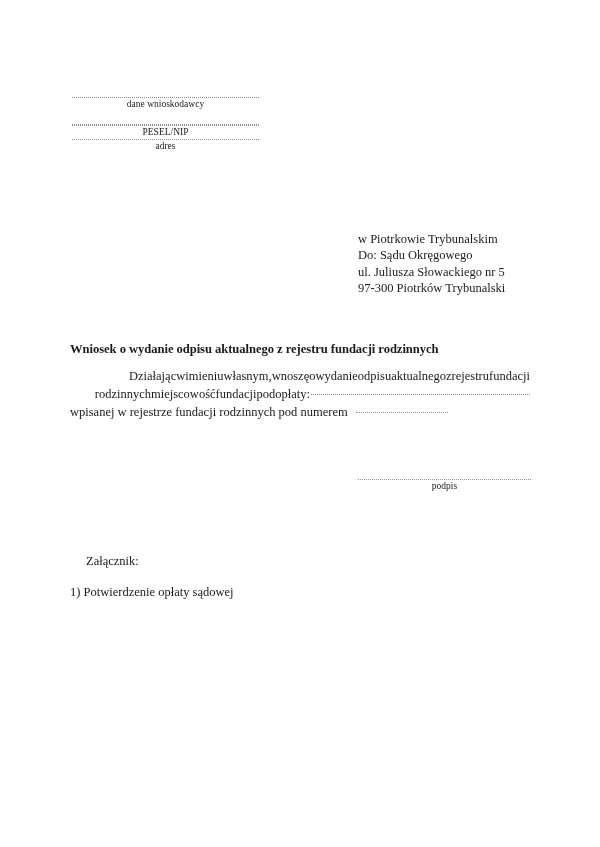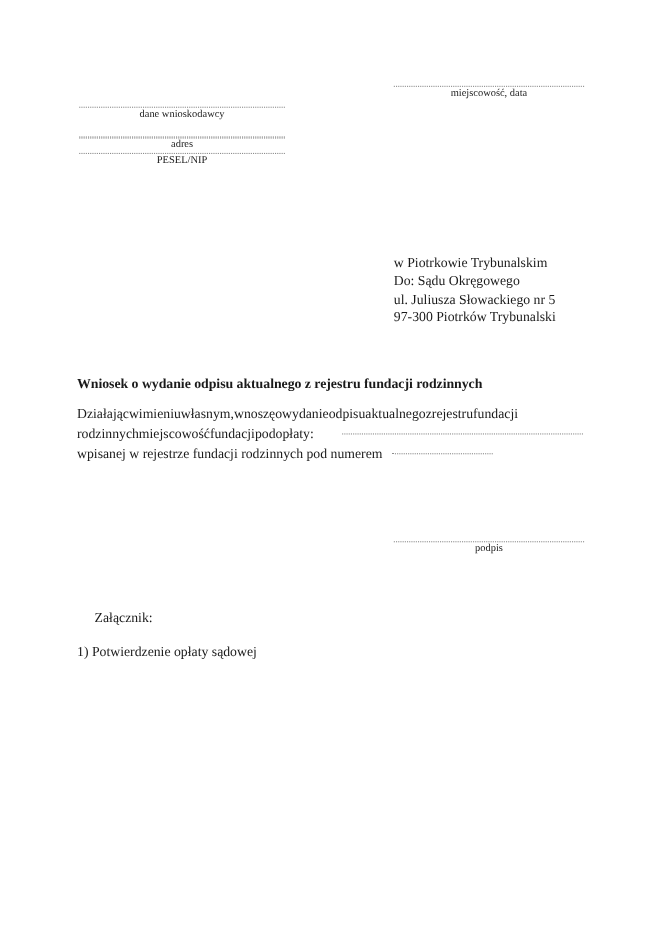--- a/index.html
+++ b/index.html
@@ -81,21 +81,21 @@
     font-size: 12.5px;
     line-height: 18px;
   }
   .body-line {
     display: flex;
     align-items: baseline;
     white-space: nowrap;
   }
   .just {
     display: flex;
-    justify-content: flex-start;
+    justify-content: flex-end;
     width: 100%;
   }
   .just > span { white-space: pre; }
   .inline-dots {
     flex: 1 1 auto;
     border-bottom: 1px dotted #8c8c8c;
     position: relative;
     top: -3px;
     margin-left: 1px;
   }
@@ -107,64 +107,59 @@
     top: -3px;
     margin-left: 8px;
   }
 
   
   .signature {
     position: absolute;
     left: 358px;
     top: 479px;
     width: 173px;
-    margin-top: 13px;
   }
 
   
   .attachments {
     position: absolute;
     left: 70px;
     top: 552px;
     font-size: 12.5px;
     line-height: 18px;
   }
   .att-heading { margin: 0 0 13px 16px; }
   .att-item { margin: 0; }
 </style>
 </head>
 <body>
 
 <div class="page">
 
-  <div class="place-date">
-    <div class="dots"></div>
-    <div class="caption">miejscowość, data</div>
-  </div>
 
   <div class="applicant">
 
     <div class="slot">
       <div class="dots"></div>
       <div class="caption">dane wnioskodawcy</div>
     </div>
 
     <div class="slot gap-line">
       <div class="dots"></div>
       <div class="caption"></div>
     </div>
 
     <div class="slot">
       <div class="dots"></div>
+      <div class="caption">PESEL/NIP</div>
+    </div>
+
+    <div class="slot">
+      <div class="dots"></div>
       <div class="caption">adres</div>
-    </div>
-
-    <div class="slot">
-      <div class="dots"></div>
-      <div class="caption">PESEL/NIP</div>
     </div>
 
   </div>
 
   <div class="recipient">
     <div>w Piotrkowie Trybunalskim</div>
     <div>Do: Sądu Okręgowego</div>
     <div>ul. Juliusza Słowackiego nr 5</div>
     <div>97-300 Piotrków Trybunalski</div>
   </div>

